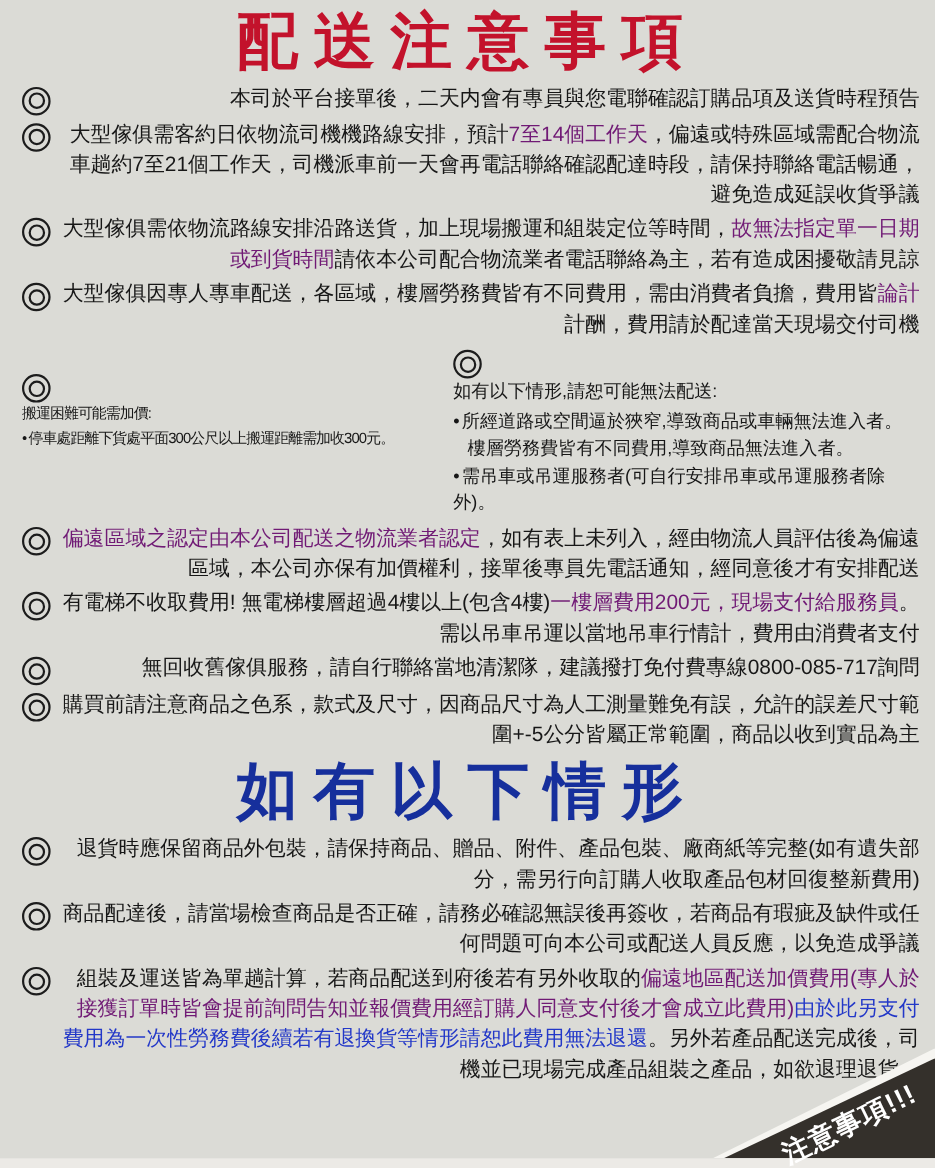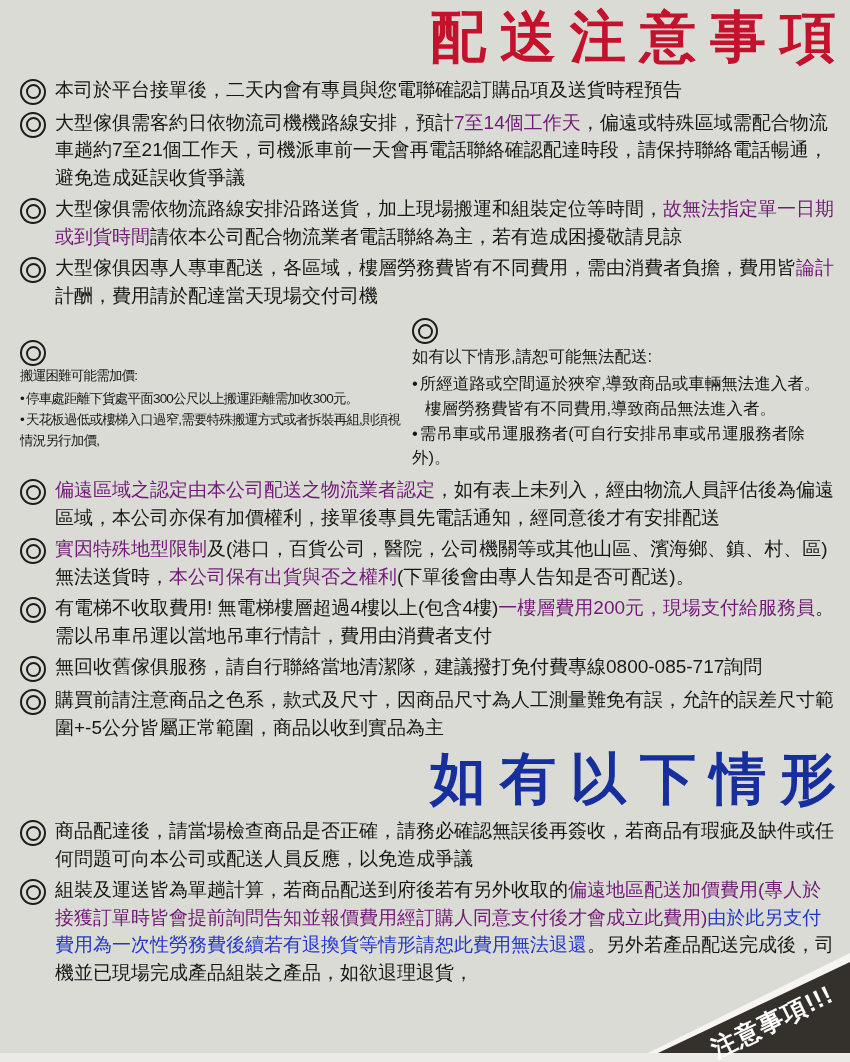--- a/index.html
+++ b/index.html
@@ -1,24 +1,24 @@
 <!DOCTYPE html>
 <html><head>
 <meta charset="utf-8">
 <style>
   html,body{margin:0;padding:0;}
   body{background:#dbdbd6;font-family:"Liberation Sans","DejaVu Sans",sans-serif;}
   .page{position:relative;width:850px;height:1062px;background:#dbdbd6;overflow:hidden;}
 
-  .big-title{text-align:right;font-weight:bold;font-size:56px;letter-spacing:14px;line-height:1.1;margin:6px 0 8px 0;}
+  .big-title{text-align:center;font-weight:bold;font-size:56px;letter-spacing:14px;line-height:1.1;margin:6px 0 8px 0;}
   .title-red{color:#c3122b;}
   .title-blue{color:#162f9c;}
 
   .items{padding:0 14px 0 20px;}
-  .item{display:flex;align-items:flex-start;margin:4px 0;font-size:19px;line-height:1.45;color:#171717;}
+  .item{display:flex;align-items:flex-start;margin:4px 0;font-size:19px;line-height:1.45;color:#171717;text-align:right;}
   .ring-icon{flex:none;width:22px;height:22px;border:2px solid #1c1c1c;border-radius:50%;display:flex;align-items:center;justify-content:center;margin:3px 9px 0 0;background:transparent;}
   .ring-inner{width:11px;height:11px;border:2px solid #1c1c1c;border-radius:50%;}
   .item-text{flex:1;}
   .seg-k{color:#171717;}
   .seg-r{color:#701a75;}
   .seg-b{color:#2338c8;}
 
   .two-col{display:flex;padding:2px 10px 2px 20px;margin:2px 0 4px 0;}
   .col-left{flex:none;width:392px;padding-top:22px;}
   .col-right{flex:1;}
@@ -71,21 +71,20 @@
 
   <div class="two-col">
     <div class="col-left">
       <div class="sub-row">
         <span class="ring-icon">
             <span class="ring-inner"></span>
           </span>
         <div class="sub-body small-left">
           <div class="sub-heading">搬運困難可能需加價:</div>
           <div><span class="dot">•</span><span>停車處距離下貨處平面300公尺以上搬運距離需加收300元。</span></div>
-          <div><span class="dot">•</span><span>天花板過低或樓梯入口過窄,需要特殊搬運方式或者拆裝再組,則須視情況另行加價,</span></div>
         </div>
       </div>
     </div>
     <div class="col-right">
       <div class="sub-row">
         <span class="ring-icon">
             <span class="ring-inner"></span>
           </span>
         <div class="sub-body small-right">
           <div class="sub-heading">如有以下情形,請恕可能無法配送:</div>
@@ -101,26 +100,20 @@
       <div class="item">
     <span class="ring-icon">
           <span class="ring-inner"></span>
         </span>
     <div class="item-text"><span class="seg-r">偏遠區域之認定由本公司配送之物流業者認定</span><span class="seg-k">，如有表上未列入，經由物流人員評估後為偏遠區域，本公司亦保有加價權利，接單後專員先電話通知，經同意後才有安排配送</span></div>
   </div>
       <div class="item">
     <span class="ring-icon">
           <span class="ring-inner"></span>
         </span>
-    <div class="item-text"><span class="seg-r">實因特殊地型限制</span><span class="seg-k">及(港口，百貨公司，醫院，公司機關等或其他山區、濱海鄉、鎮、村、區)無法送貨時，</span><span class="seg-r">本公司保有出貨與否之權利</span><span class="seg-k">(下單後會由專人告知是否可配送)。</span></div>
-  </div>
-      <div class="item">
-    <span class="ring-icon">
-          <span class="ring-inner"></span>
-        </span>
     <div class="item-text"><span class="seg-k">有電梯不收取費用! 無電梯樓層超過4樓以上(包含4樓)</span><span class="seg-r">一樓層費用200元，現場支付給服務員</span><span class="seg-k">。需以吊車吊運以當地吊車行情計，費用由消費者支付</span></div>
   </div>
       <div class="item">
     <span class="ring-icon">
           <span class="ring-inner"></span>
         </span>
     <div class="item-text"><span class="seg-k">無回收舊傢俱服務，請自行聯絡當地清潔隊，建議撥打免付費專線0800-085-717詢問</span></div>
   </div>
       <div class="item">
     <span class="ring-icon">
@@ -130,20 +123,26 @@
   </div>
     </div>
 
   <div class="big-title title-blue">如有以下情形</div>
 
   <div class="items">
       <div class="item">
     <span class="ring-icon">
           <span class="ring-inner"></span>
         </span>
+    <div class="item-text"><span class="seg-k">退貨時應保留商品外包裝，請保持商品、贈品、附件、產品包裝、廠商紙等完整(如有遺失部分，需另行向訂購人收取產品包材回復整新費用)</span></div>
+  </div>
+      <div class="item">
+    <span class="ring-icon">
+          <span class="ring-inner"></span>
+        </span>
     <div class="item-text"><span class="seg-k">商品配達後，請當場檢查商品是否正確，請務必確認無誤後再簽收，若商品有瑕疵及缺件或任何問題可向本公司或配送人員反應，以免造成爭議</span></div>
   </div>
       <div class="item">
     <span class="ring-icon">
           <span class="ring-inner"></span>
         </span>
     <div class="item-text"><span class="seg-k">組裝及運送皆為單趟計算，若商品配送到府後若有另外收取的</span><span class="seg-r">偏遠地區配送加價費用(專人於接獲訂單時皆會提前詢問告知並報價費用經訂購人同意支付後才會成立此費用)</span><span class="seg-b">由於此另支付費用為一次性勞務費後續若有退換貨等情形請恕此費用無法退還</span><span class="seg-k">。另外若產品配送完成後，司機並已現場完成產品組裝之產品，如欲退理退貨，</span></div>
   </div>
     </div>
 

